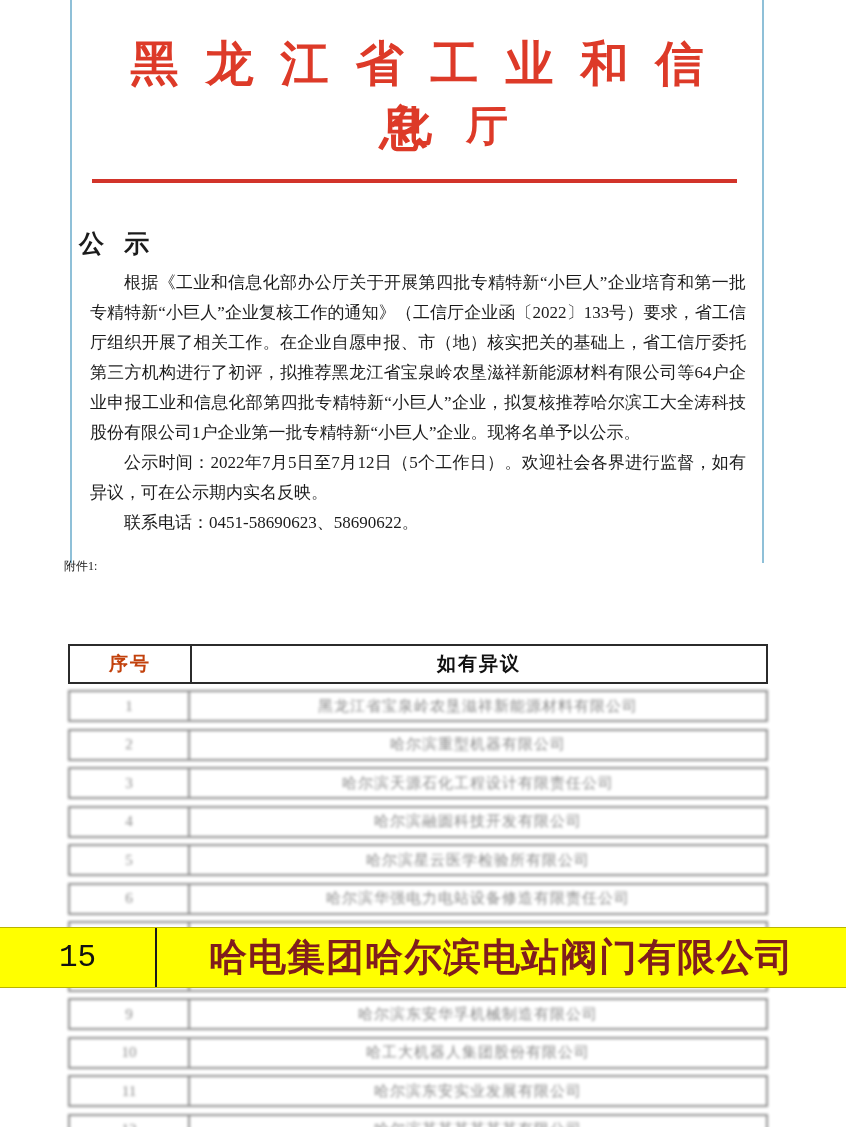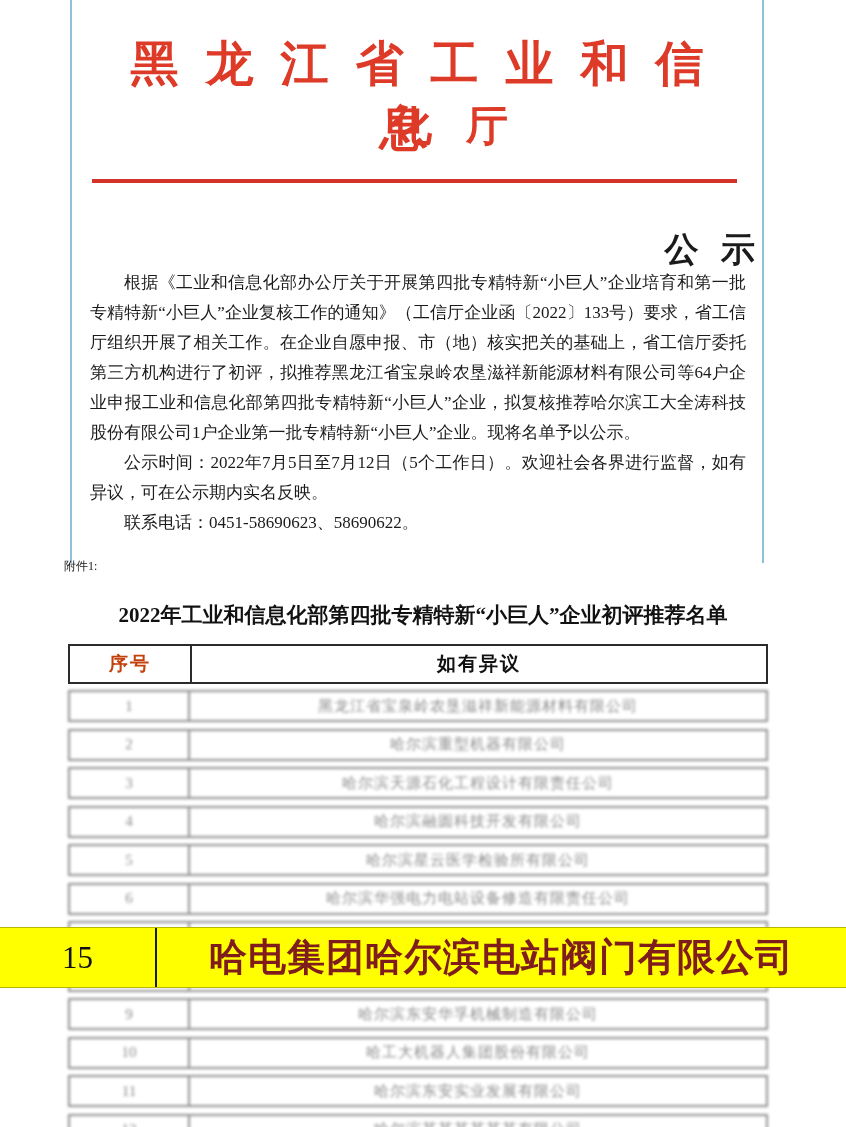--- a/index.html
+++ b/index.html
@@ -24,21 +24,21 @@
     font-family:"Liberation Serif", serif;
   }
   #letterhead-1{top:32px;font-size:48px;letter-spacing:27px;text-indent:27px;}
   #letterhead-2{top:98px;font-size:42px;letter-spacing:34px;text-indent:34px;padding-left:32px;}
   #red-rule{
     position:absolute;left:20px;top:179px;width:645px;height:4px;
     background:#d2342a;border:0;
   }
   #notice-title{
     position:absolute;left:0;top:227px;width:100%;
-    text-align:right;font-size:34px;font-weight:bold;color:#1b1b1b;
+    text-align:left;font-size:25px;font-weight:bold;color:#1b1b1b;
     letter-spacing:7px;text-indent:7px;
   }
   #notice-body{
     position:absolute;left:18px;top:268px;width:656px;
     font-size:17px;line-height:30px;color:#1b1b1b;
     text-align:justify;
   }
   #notice-body p{margin:0;text-indent:2em;}
   
   #attachment-label{
@@ -88,21 +88,21 @@
   
   #highlight-row{
     position:absolute;left:0;top:927px;width:846px;height:61px;
     background:#ffff00;z-index:3;display:flex;
     border-top:1px solid #b9b400;border-bottom:1px solid #b9b400;
     box-sizing:border-box;
   }
   #highlight-row .cell-no{
     width:155px;border-right:2px solid #1a1a1a;
     display:flex;align-items:center;justify-content:center;
-    font-size:31px;color:#111;font-family:Liberation Serif, serif;
+    font-size:31px;color:#111;font-family:Liberation Mono, monospace;
   }
   #highlight-row .cell-name{
     flex:1;display:flex;align-items:center;justify-content:center;
     font-size:38px;font-weight:bold;color:#7f1d1d;
     letter-spacing:1px;white-space:nowrap;
     font-family:"Liberation Sans", sans-serif;
   }
 </style>
 </head>
 <body>
@@ -118,21 +118,20 @@
 
     <div id="notice-body">
       <p>根据《工业和信息化部办公厅关于开展第四批专精特新“小巨人”企业培育和第一批专精特新“小巨人”企业复核工作的通知》（工信厅企业函〔2022〕133号）要求，省工信厅组织开展了相关工作。在企业自愿申报、市（地）核实把关的基础上，省工信厅委托第三方机构进行了初评，拟推荐黑龙江省宝泉岭农垦滋祥新能源材料有限公司等64户企业申报工业和信息化部第四批专精特新“小巨人”企业，拟复核推荐哈尔滨工大全涛科技股份有限公司1户企业第一批专精特新“小巨人”企业。现将名单予以公示。</p>
       <p>公示时间：2022年7月5日至7月12日（5个工作日）。欢迎社会各界进行监督，如有异议，可在公示期内实名反映。</p>
       <p>联系电话：0451-58690623、58690622。</p>
     </div>
   </div>
 
   <div id="attachment-label">附件1:</div>
 
-  <div id="table-title">2022年工业和信息化部第四批专精特新“小巨人”企业初评推荐名单</div>
 
   <div id="table-header">
     <div class="cell-no">序号</div>
     <div class="cell-name">如有异议</div>
   </div>
 
   <div id="rows">
     <div class="row">
       <div class="cell-no">1</div>
       <div class="cell-name">黑龙江省宝泉岭农垦滋祥新能源材料有限公司</div>

